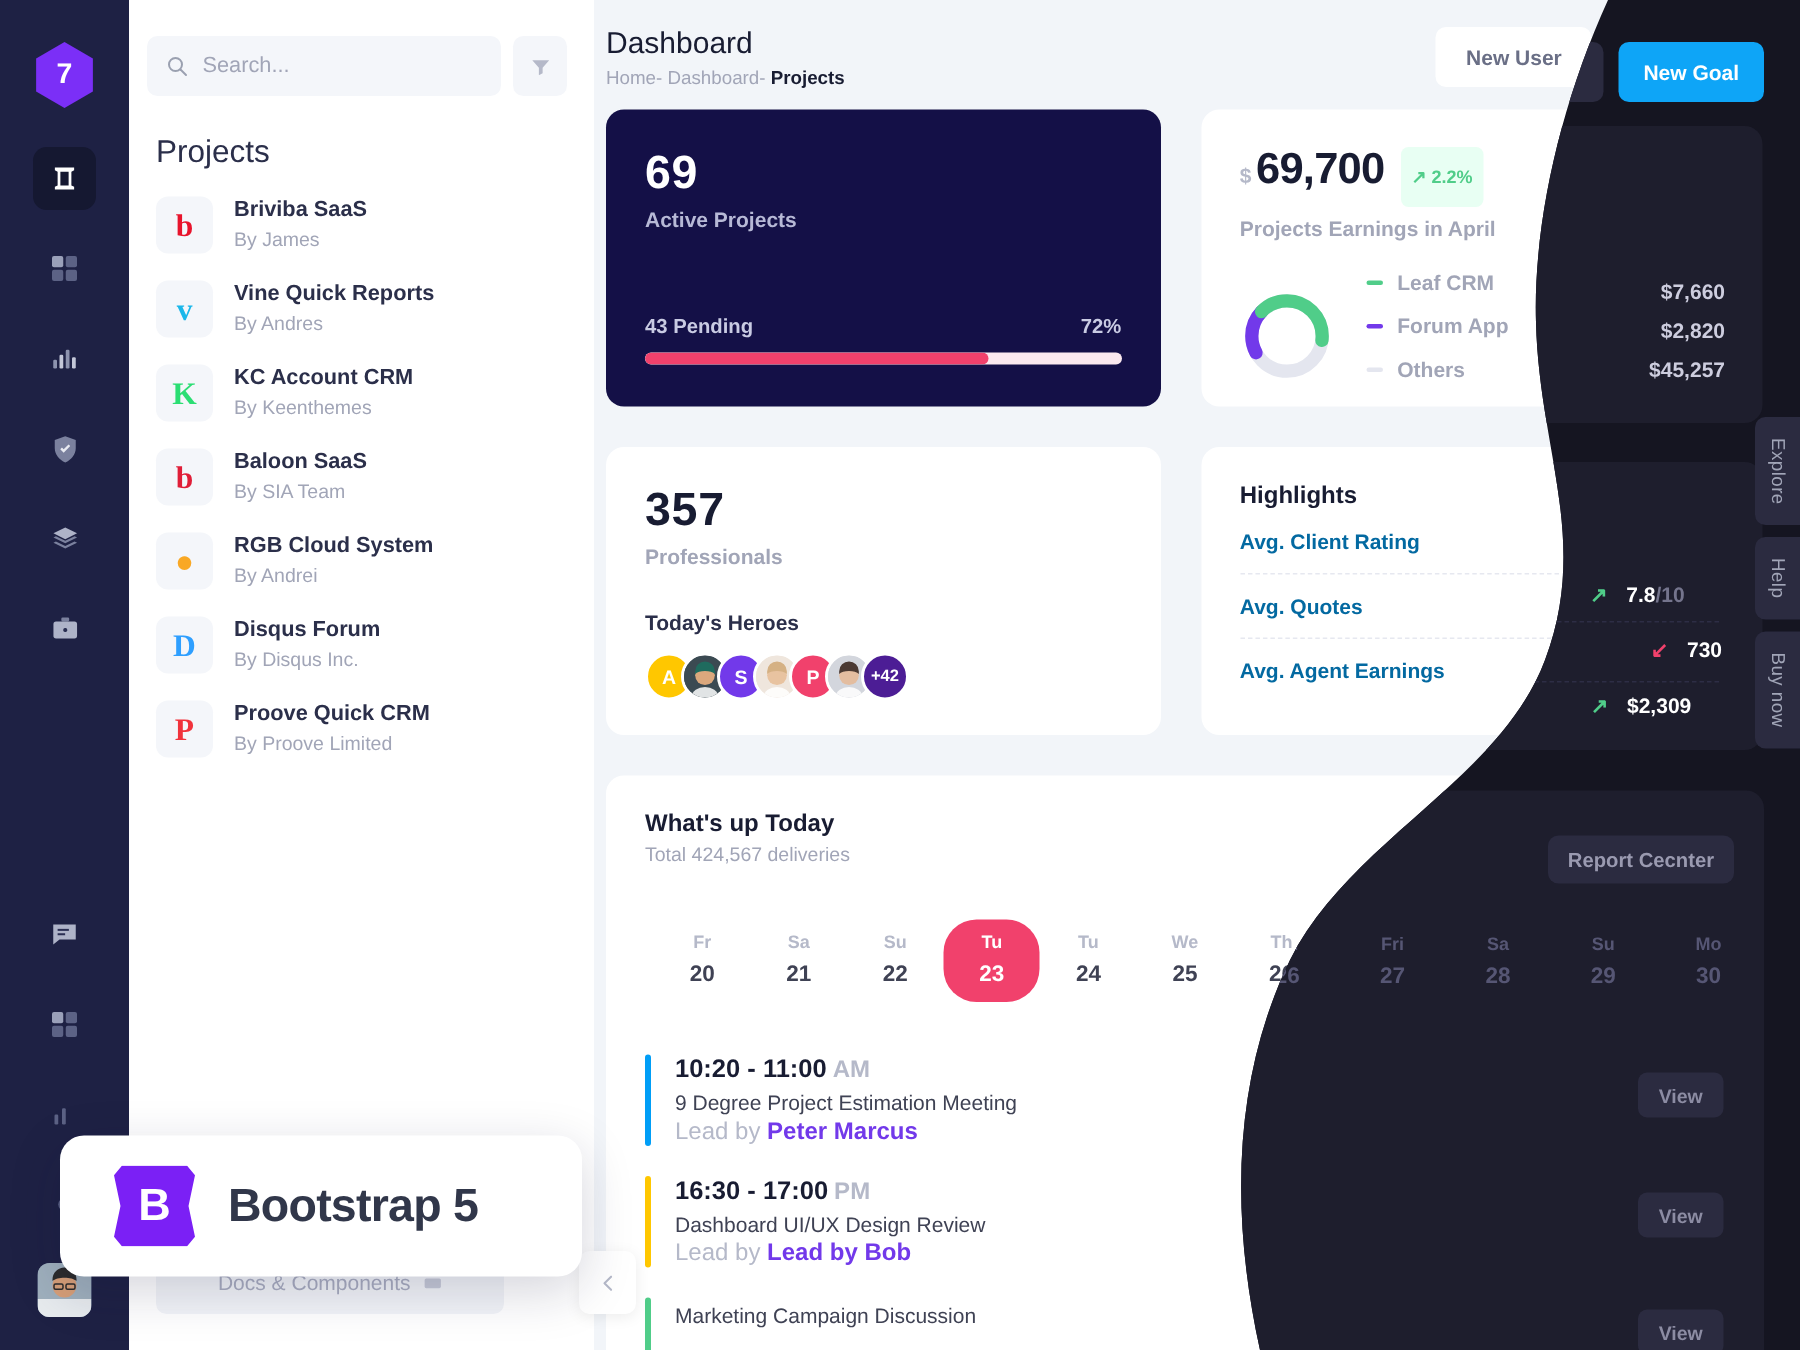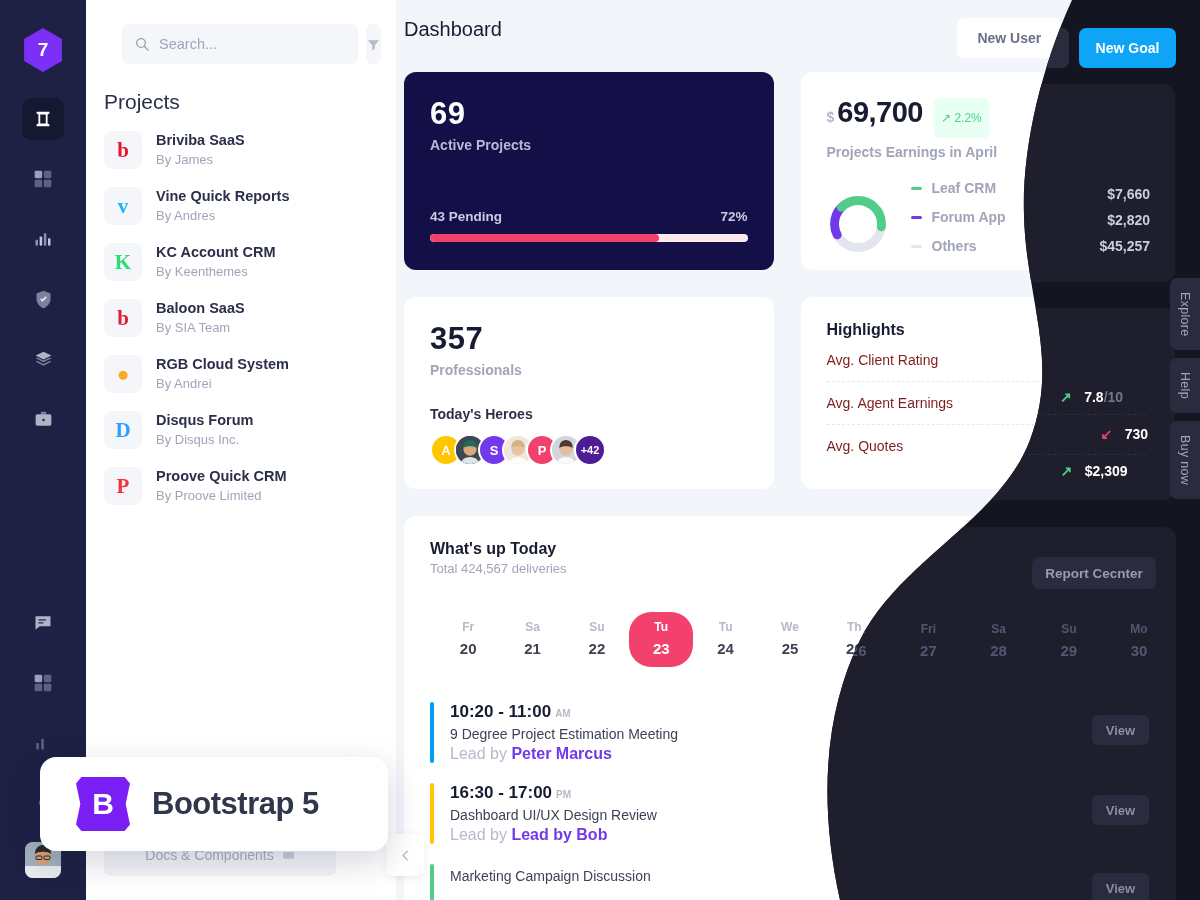--- a/index.html
+++ b/index.html
@@ -36,21 +36,21 @@
     width: 36px; height: 36px; margin: 14px auto 0 auto; border-radius: 8px;
     overflow: hidden; background: #64748b; position: relative;
   }
   .face { position: absolute; inset: 0; }
 
   
   .panel {
     position: absolute; left: 86px; top: 0; width: 310px; height: 900px;
     background: #ffffff; z-index: 4;
   }
-  .panel-search { display: flex; gap: 8px; padding: 24px 18px 0 36px; }
+  .panel-search { display: flex; gap: 8px; padding: 24px 18px 0 0; margin-left: 12px; }
   .search-box {
     flex: 1; height: 40px; background: #f4f6fa; border-radius: 7px;
     display: flex; align-items: center; padding: 0 12px; gap: 9px;
   }
   .search-box input {
     border: 0; background: transparent; outline: none; flex: 1;
     font-size: 14.5px; color: #5e6278; font-family: "Liberation Sans", sans-serif;
   }
   .search-box input::placeholder { color: #a1a5b7; }
   .filter-btn {
@@ -119,21 +119,21 @@
     background: #fbe9ef; border-radius: 4px; overflow: hidden;
   }
   .prog-fill { height: 100%; background: #f1416c; border-radius: 4px; }
 
   
   .card-earn { width: 375px; height: 198px; padding: 24px 26px; position: relative; }
   .earn-amt { display: flex; align-items: baseline; gap: 3px; }
   .dollar { font-size: 14px; color: #b5b9c9; font-weight: bold; }
   .earn-val { font-size: 29px; color: #181c32; font-weight: bold; letter-spacing: -.5px; }
   .badge-up {
-    background: #e8fff3; color: #50cd89; font-size: 12px; font-weight: normal;
+    background: #e8fff3; color: #50cd89; font-size: 12px; font-weight: bold;
     padding: 13px 7px; border-radius: 5px; margin-left: 8px;
   }
   .earn-cap { font-size: 14px; color: #a1a5b7; margin-top: 6px; font-weight: bold; }
   .earn-body { display: flex; align-items: center; margin-top: 20px; gap: 22px; }
   .legend { flex: 1; }
   .legend-row { display: flex; align-items: center; margin-bottom: 13px; }
   .dash { width: 11px; height: 3px; border-radius: 2px; margin-right: 10px; }
   .legend-name { font-size: 14px; color: #a1a5b7; font-weight: bold; flex: 1; }
   .legend-val { font-size: 14px; color: #3f4254; font-weight: bold; }
 
@@ -149,21 +149,21 @@
   .av:first-child { margin-left: 0; }
 
   
   .card-hl { width: 375px; height: 192px; padding: 24px 26px; }
   .hl-title { font-size: 16px; color: #181c32; font-weight: bold; }
   .hl-row {
     display: flex; align-items: center; padding: 13px 0;
     border-bottom: 1px dashed #e6e8f0; font-size: 14px;
   }
   .hl-row:last-child { border-bottom: 0; }
-  .hl-name { flex: 1; color: #7f1d1d; }
+  .hl-name { flex: 1; color: #0369a1; font-weight: bold; }
   .hl-val { font-weight: bold; color: #181c32; }
   .arrow { margin-right: 9px; font-size: 14px; font-weight: bold; }
 
   
   .card-wide { width: 772px; height: 420px; margin-top: 27px; padding: 24px 26px; position: relative; }
   .wu-title { font-size: 16px; color: #181c32; font-weight: bold; }
   .wu-sub { font-size: 13px; color: #a1a5b7; margin-top: 3px; }
   .report-btn {
     position: absolute; right: 26px; top: 26px; height: 36px; padding: 0 16px;
     background: #f3f5f9; color: #a2a6b8; border: 0; border-radius: 7px;
@@ -177,21 +177,21 @@
   .day .dn { font-size: 12px; color: #b5b9c9; font-weight: bold; }
   .day .dd { font-size: 15px; color: #3f4254; font-weight: bold; margin-top: 6px; }
   .day.sel { background: #f1416c; }
   .day.sel .dn, .day.sel .dd { color: #fff; }
 
   .events { margin-top: 26px; }
   .ev { display: flex; align-items: flex-start; padding: 9px 0 11px 0; }
   .ev-bar { width: 4px; border-radius: 2px; align-self: stretch; margin-right: 16px; flex: none; }
   .ev-body { flex: 1; }
   .ev-time { font-size: 17px; color: #181c32; font-weight: bold; }
-  .ev-time .ap { font-size: 10px; color: #b5b9c9; margin-left: 4px; }
+  .ev-time .ap { font-size: 16px; color: #b5b9c9; margin-left: 4px; }
   .ev-title { font-size: 14px; color: #3f4254; margin-top: 4px; }
   .ev-lead { font-size: 16px; color: #b5b9c9; margin-top: 3px; }
   .ev-lead b { color: #7239ea; }
   .view-btn {
     height: 36px; padding: 0 20px; background: #f3f5f9; color: #a2a6b8;
     border: 0; border-radius: 7px; font-size: 13.5px; font-weight: bold;
     cursor: pointer; margin-top: 6px; font-family: "Liberation Sans", sans-serif;
   }
 
   
@@ -426,20 +426,25 @@
       <svg width="15" height="15" viewBox="0 0 24 24">
         <path d="M15 5l-7 7 7 7" fill="none" stroke="#b5b9c9" stroke-width="2.2" stroke-linecap="round" stroke-linejoin="round"></path>
       </svg>
     </div>
   </div>
 
   <div class="main">
     <div class="topbar">
       <div class="crumb-wrap">
         <div class="page-title">Dashboard</div>
+        <div class="crumbs">
+          <span>Home-</span>
+          <span>Dashboard-</span>
+          <span class="cur">Projects</span>
+        </div>
       </div>
       <button class="btn btn-light">New User</button>
       <button class="btn btn-primary">New Goal</button>
     </div>
 
     <div class="grid">
       <div class="row">
 
         <div class="card-dark">
           <div class="big-num">69</div>
@@ -527,29 +532,29 @@
         <div class="card card-hl">
           <div class="hl-title">Highlights</div>
           <div id="hlRows">
               <div class="hl-row">
                 <span class="hl-name">Avg. Client Rating</span>
                 <span class="arrow" style="color:#50cd89">↗</span>
                 <span class="hl-val">7.8</span>
                 <span class="den">/10</span>
               </div>
               <div class="hl-row">
+                <span class="hl-name">Avg. Quotes</span>
+                <span class="arrow" style="color:#f1416c">↙</span>
+                <span class="hl-val">730</span>
+                <span class="den"></span>
+              </div>
+              <div class="hl-row">
                 <span class="hl-name">Avg. Agent Earnings</span>
                 <span class="arrow" style="color:#50cd89">↗</span>
                 <span class="hl-val">$2,309</span>
-                <span class="den"></span>
-              </div>
-              <div class="hl-row">
-                <span class="hl-name">Avg. Quotes</span>
-                <span class="arrow" style="color:#f1416c">↙</span>
-                <span class="hl-val">730</span>
                 <span class="den"></span>
               </div>
             </div>
         </div>
       </div>
 
       <div class="card card-wide">
         <div class="wu-title">What's up Today</div>
         <div class="wu-sub">Total 424,567 deliveries</div>
         <button class="report-btn">Report Cecnter</button>

